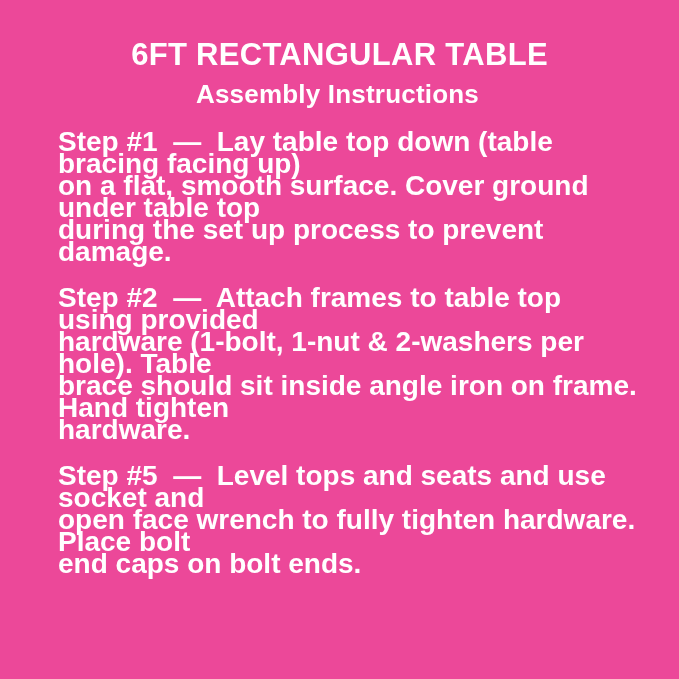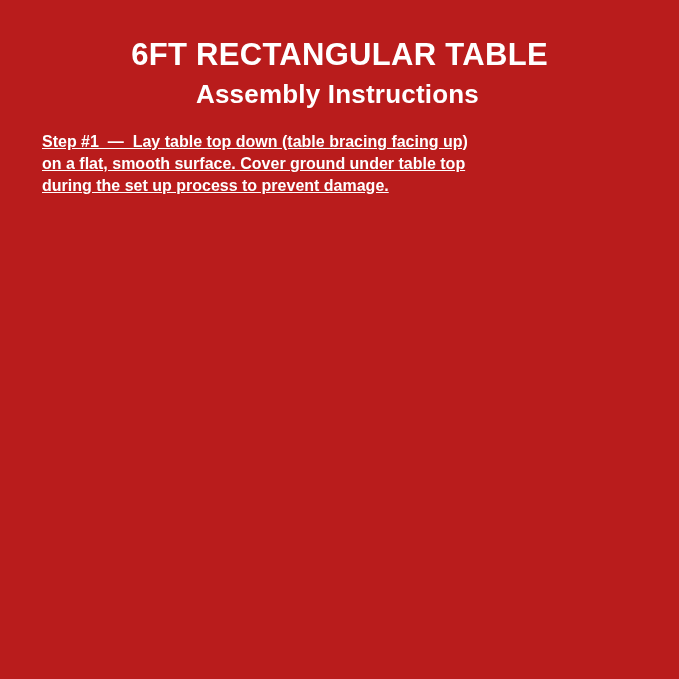--- a/index.html
+++ b/index.html
@@ -4,21 +4,21 @@
 <style>
   html, body {
     margin: 0;
     padding: 0;
     background: #000000;
   }
   .canvas {
     position: relative;
     width: 679px;
     height: 679px;
-    background: #b91c1c;
+    background: #ec4899;
     color: #ffffff;
     font-family: "Liberation Sans", "DejaVu Sans", sans-serif;
     font-weight: 700;
     overflow: hidden;
     box-sizing: border-box;
   }
   .header {
     text-align: center;
     padding-top: 36px;
   }
@@ -32,35 +32,41 @@
   .subtitle {
     margin: 5px 4px 0 0;
     font-size: 26px;
     line-height: 30px;
     letter-spacing: 0.2px;
   }
   .steps {
     padding: 22px 37px 0 42px;
   }
   .step {
-    margin: 0 0 24px 0;
-    font-size: 16px;
+    margin: 0 0 24px 16px;
+    font-size: 28px;
     line-height: 22px;
     white-space: pre-wrap;
     letter-spacing: 0;
-    text-decoration: underline;
   }
 </style>
 </head>
 <body>
 
 <div class="canvas">
   <header class="header">
     <h1 class="title">6FT RECTANGULAR TABLE</h1>
     <h2 class="subtitle">Assembly Instructions</h2>
   </header>
 
   <main class="steps">
     <p class="step">Step #1  —  Lay table top down (table bracing facing up)
 on a flat, smooth surface. Cover ground under table top
 during the set up process to prevent damage.</p>
+    <p class="step">Step #2  —  Attach frames to table top using provided
+hardware (1-bolt, 1-nut &amp; 2-washers per hole). Table
+brace should sit inside angle iron on frame. Hand tighten
+hardware.</p>
+    <p class="step">Step #5  —  Level tops and seats and use socket and
+open face wrench to fully tighten hardware. Place bolt
+end caps on bolt ends.</p>
   </main>
 </div>
 
 </body></html>

